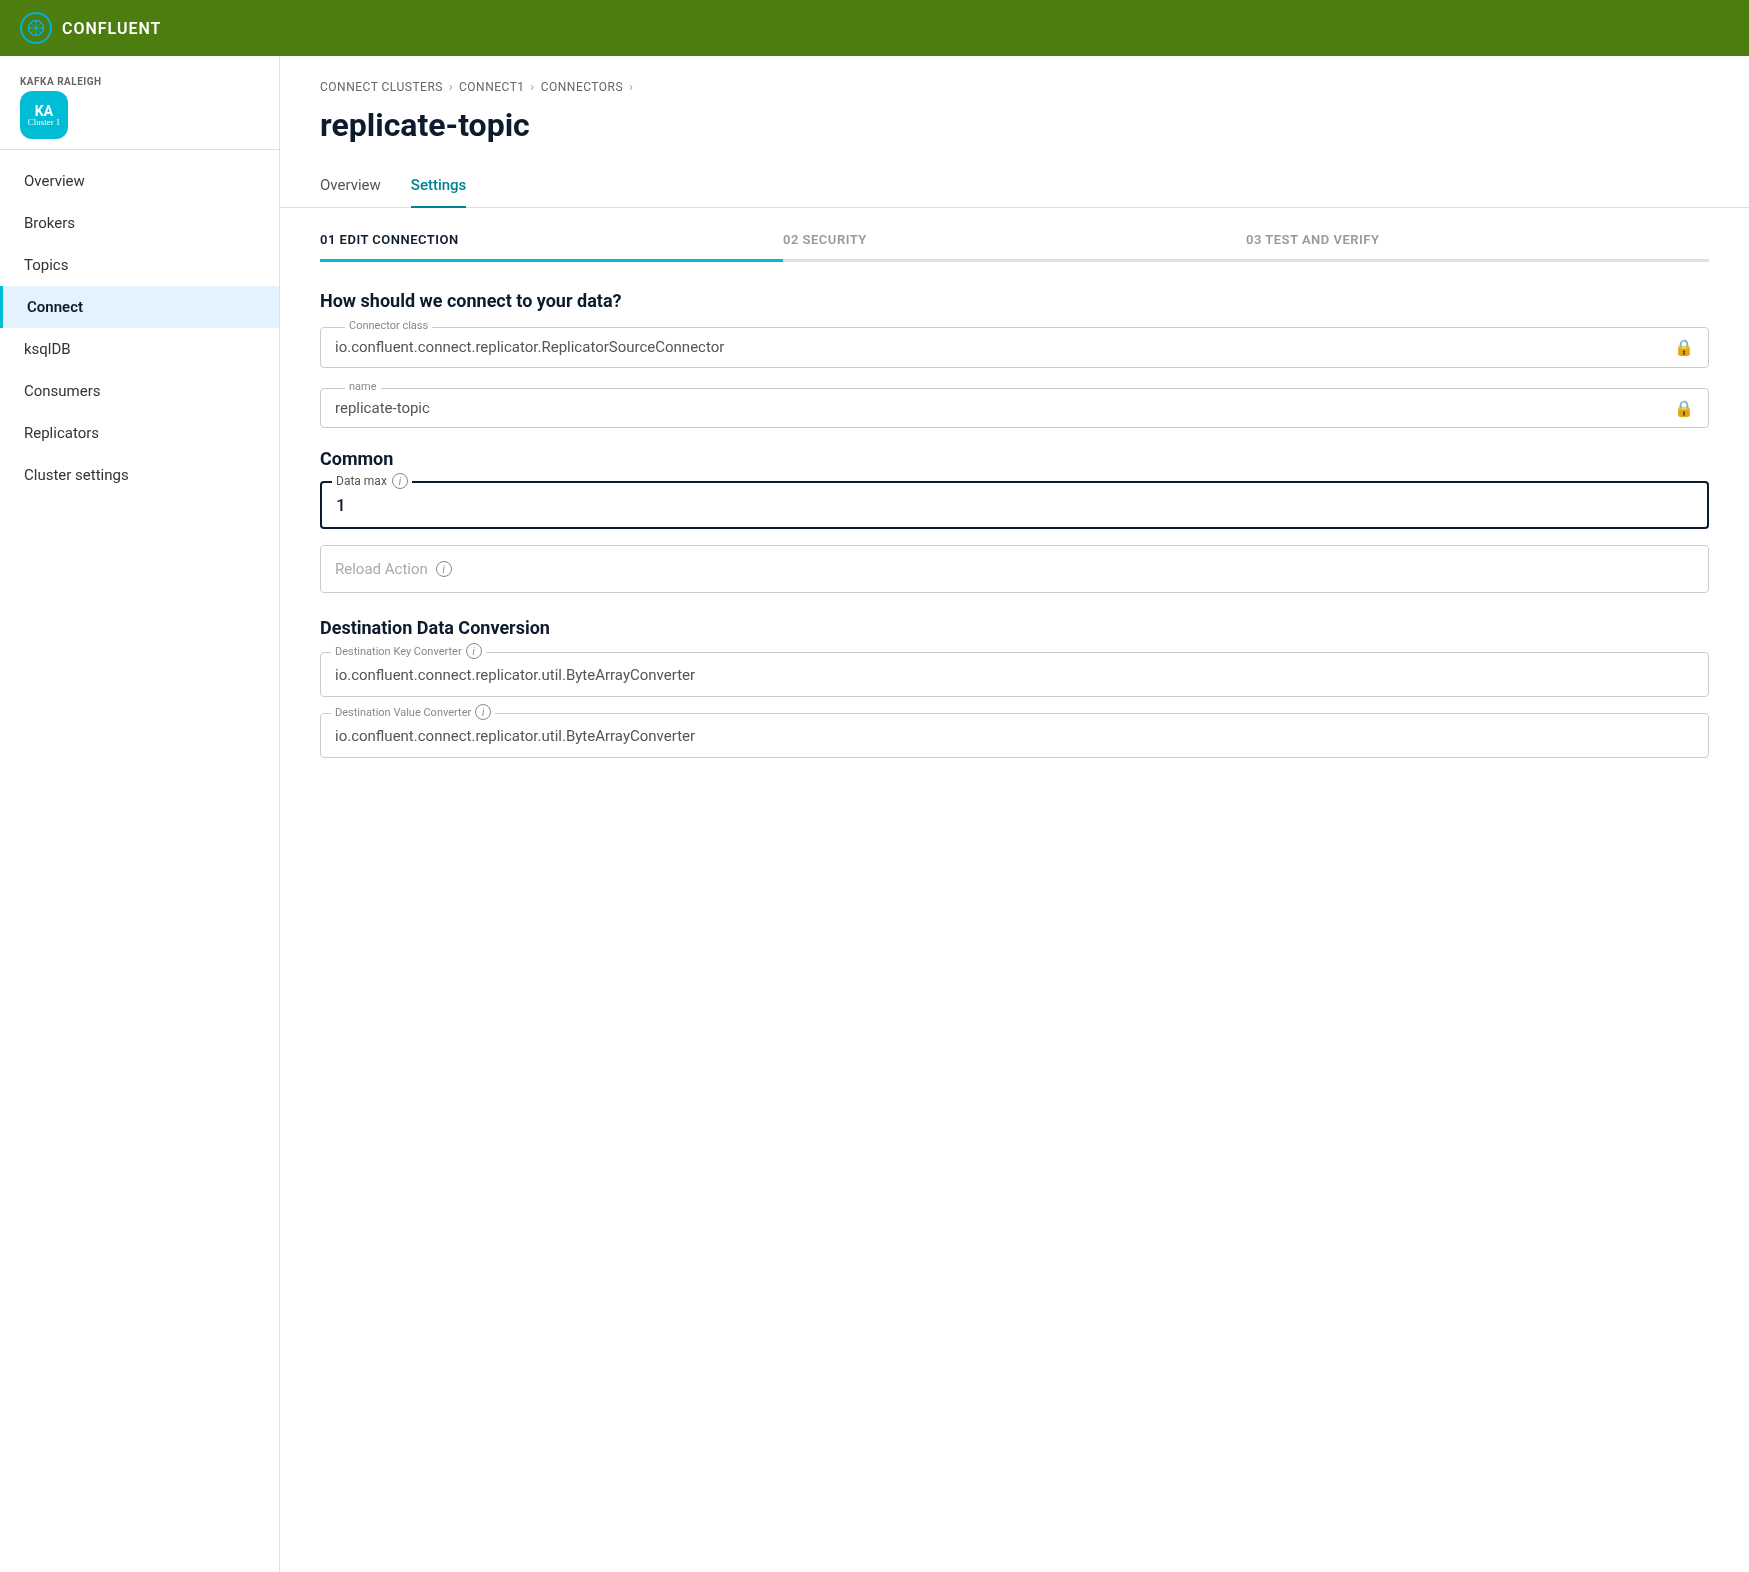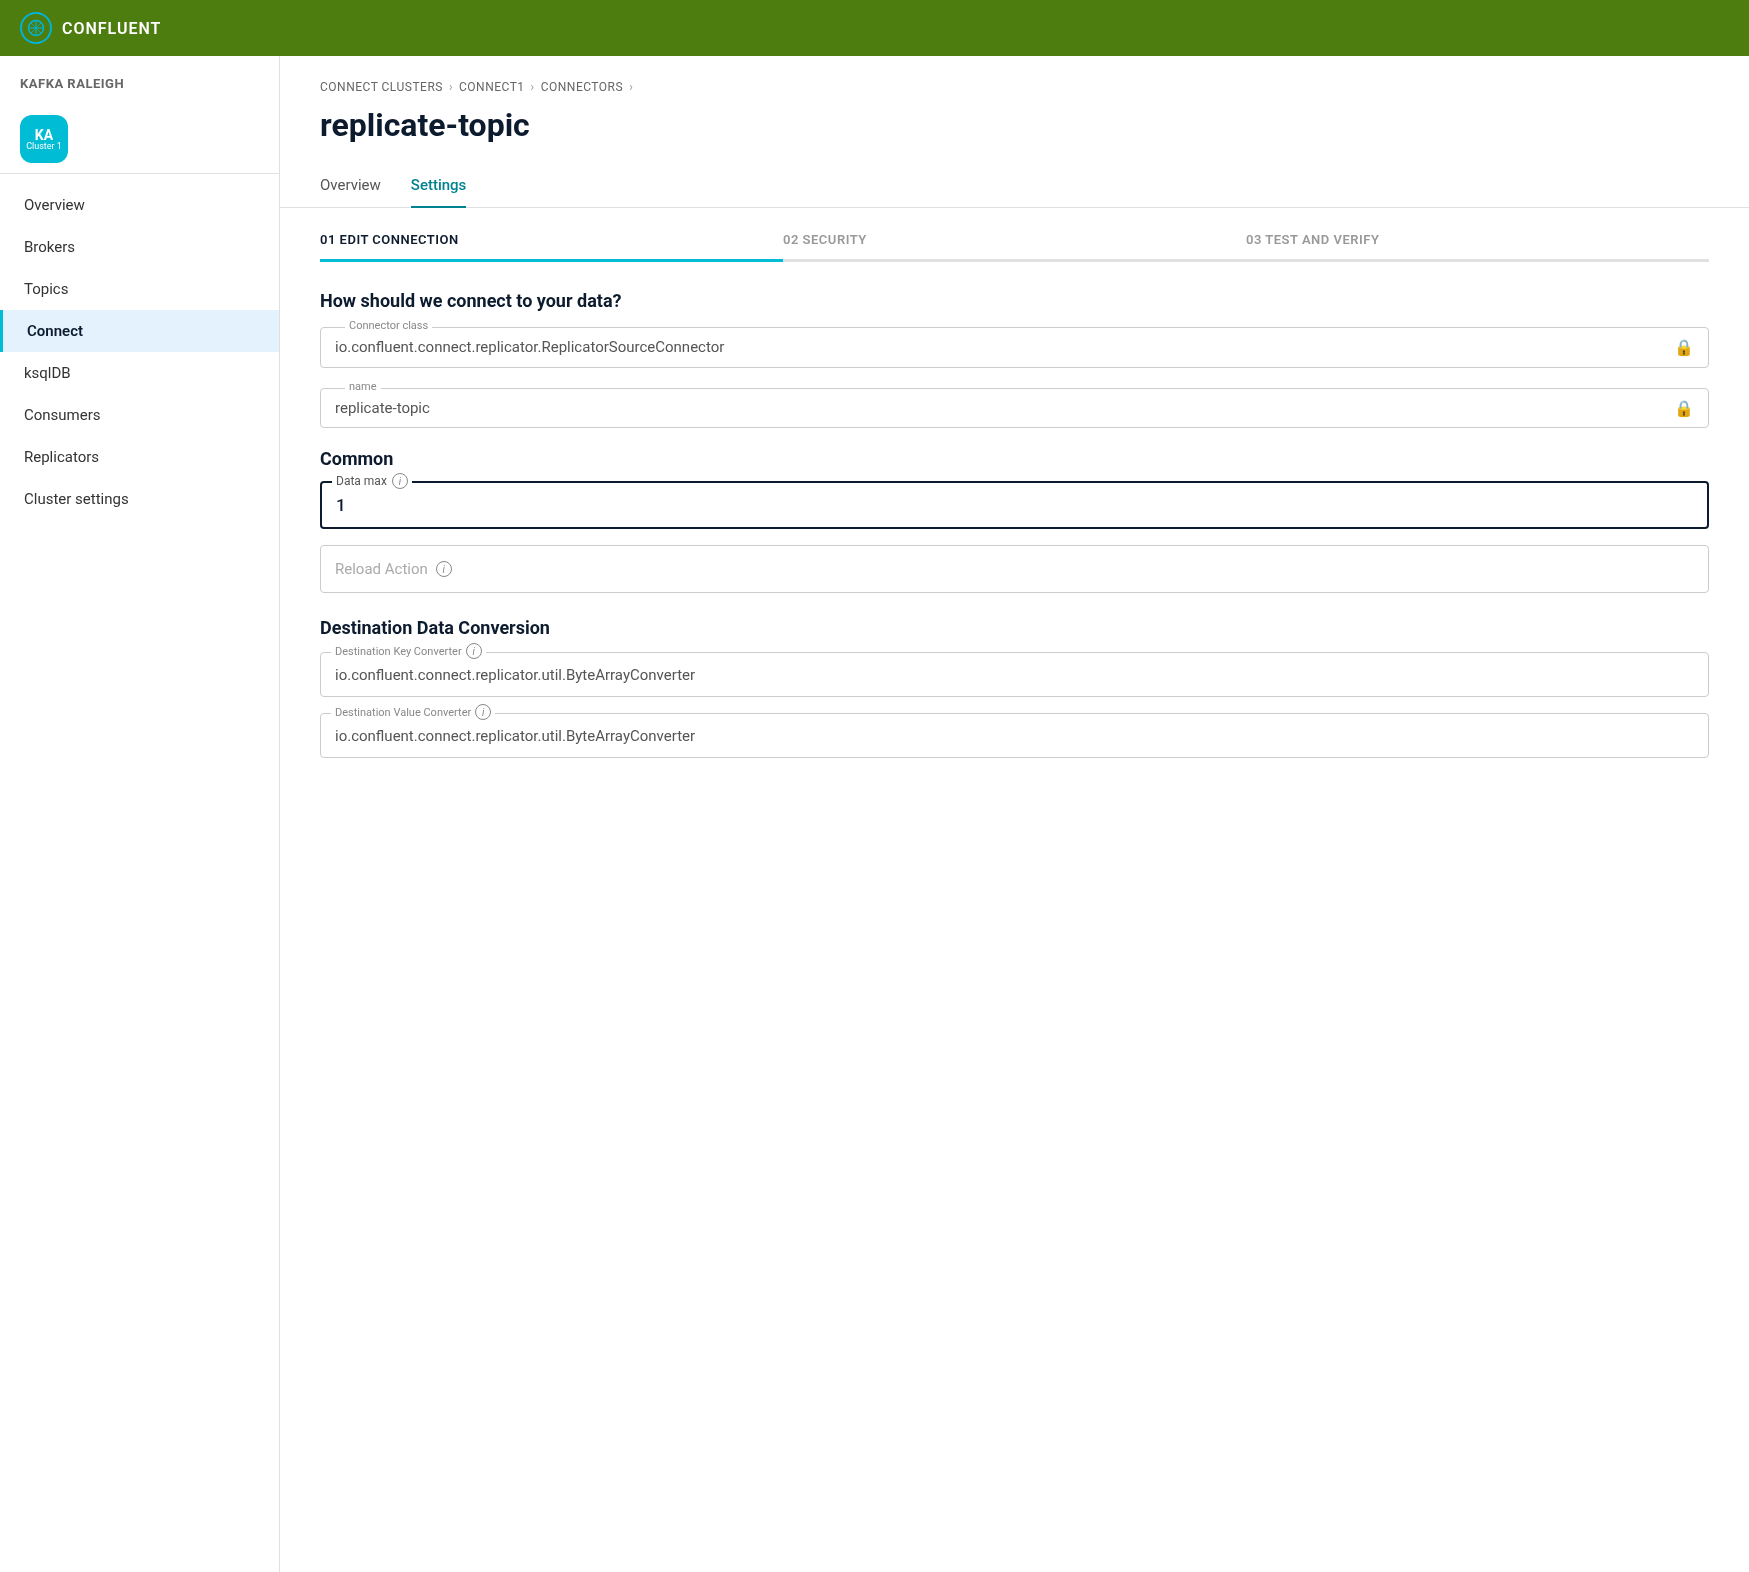--- a/index.html
+++ b/index.html
@@ -46,45 +46,46 @@
       width: 280px;
       background: #fff;
       border-right: 1px solid #e0e0e0;
       flex-shrink: 0;
     }
     .cluster-header {
       padding: 20px 20px 10px;
       border-bottom: 1px solid #e0e0e0;
     }
     .cluster-label {
-      font-size: 13px;
+      font-size: 10px;
       font-weight: 700;
       color: #666;
       letter-spacing: 0.5px;
-      margin-bottom: 24px;
+      margin-bottom: 4px;
     }
     .cluster-badge-row {
       display: flex;
       align-items: center;
       gap: 10px;
     }
     .cluster-badge {
       background: #00bcd4;
       color: white;
       font-weight: 700;
       font-size: 14px;
       width: 48px; height: 48px;
       display: flex; align-items: center; justify-content: center;
       border-radius: 12px;
       flex-direction: column;
       line-height: 1;
     }
     .cluster-badge-sub {
       font-size: 9px;
       font-weight: 400;
+      font-family: Liberation Serif, serif;
     }
     .sidebar-nav {
       padding: 10px 0;
     }
     .sidebar-item {
       padding: 12px 24px;
       font-size: 15px;
       color: #333;
       cursor: pointer;
       display: block;

